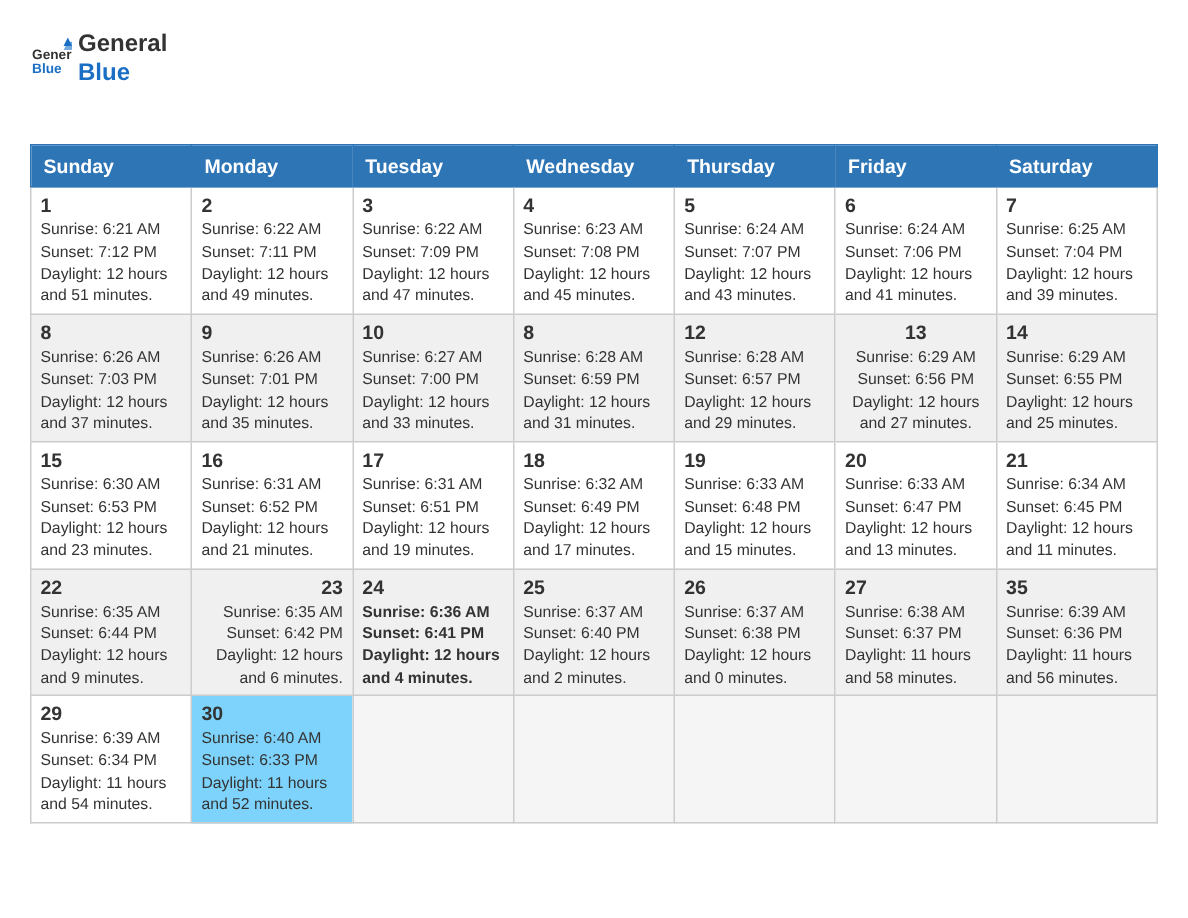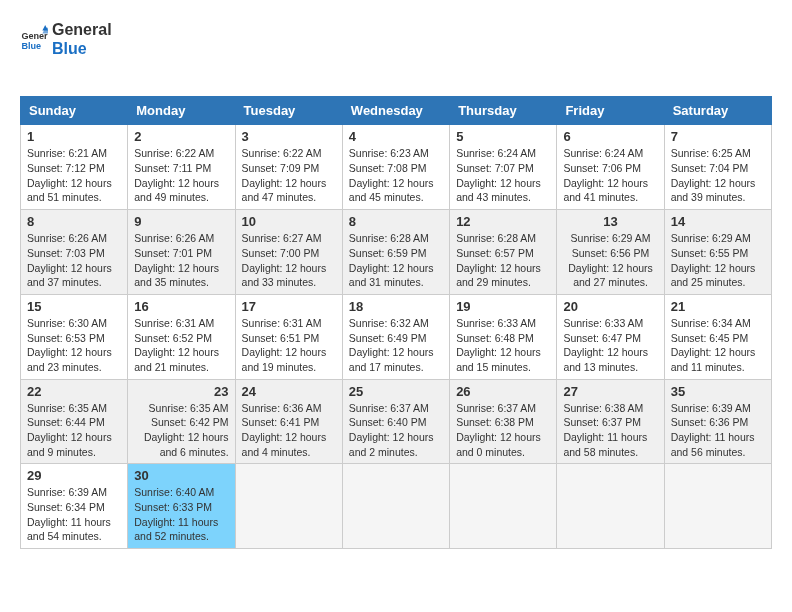--- a/index.html
+++ b/index.html
@@ -275,21 +275,21 @@
         </td>
         <td style="background: rgb(240, 240, 240); text-align: right;">
           <span class="day-num">23</span>
           <div class="day-info" style="white-space: pre-line;">Sunrise: 6:35 AM
 Sunset: 6:42 PM
 Daylight: 12 hours
 and 6 minutes.</div>
         </td>
         <td style="background: rgb(240, 240, 240);">
           <span class="day-num">24</span>
-          <div class="day-info" style="white-space: pre-line;">Sunrise: 6:36 AM
+          <div class="day-info" style="white-space: pre-line; font-weight: bold;">Sunrise: 6:36 AM
 Sunset: 6:41 PM
 Daylight: 12 hours
 and 4 minutes.</div>
         </td>
         <td style="background: rgb(240, 240, 240);">
           <span class="day-num">25</span>
           <div class="day-info" style="white-space: pre-line;">Sunrise: 6:37 AM
 Sunset: 6:40 PM
 Daylight: 12 hours
 and 2 minutes.</div>

